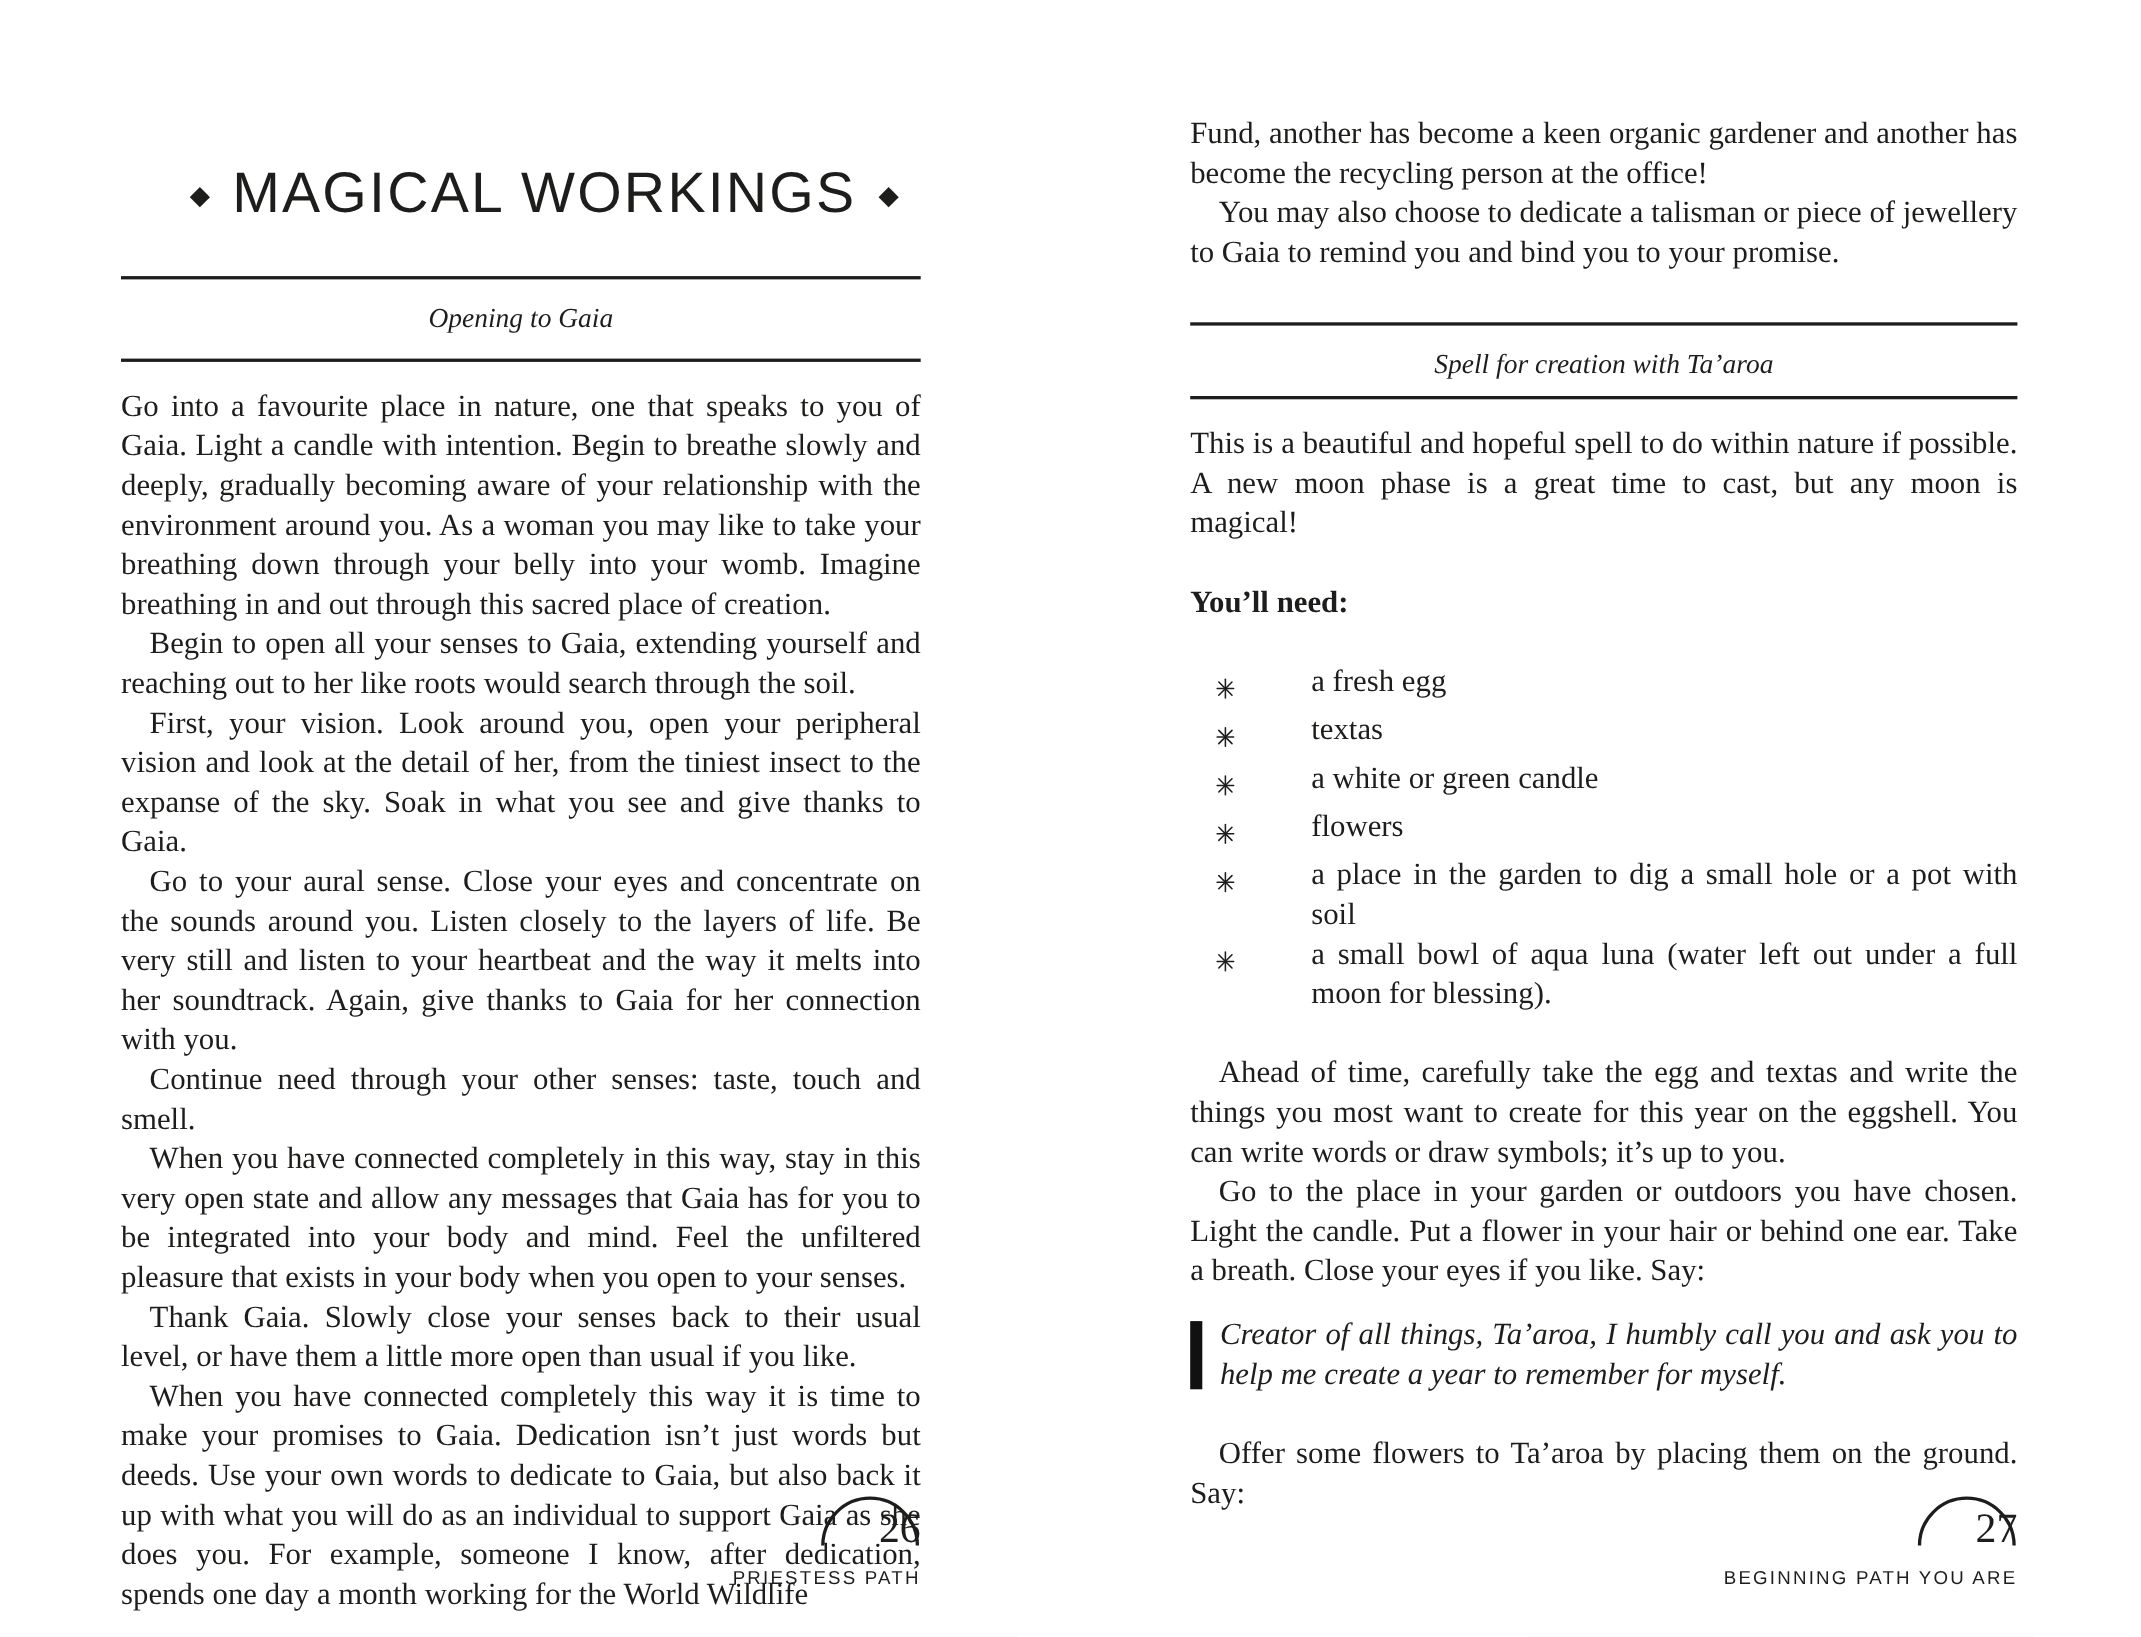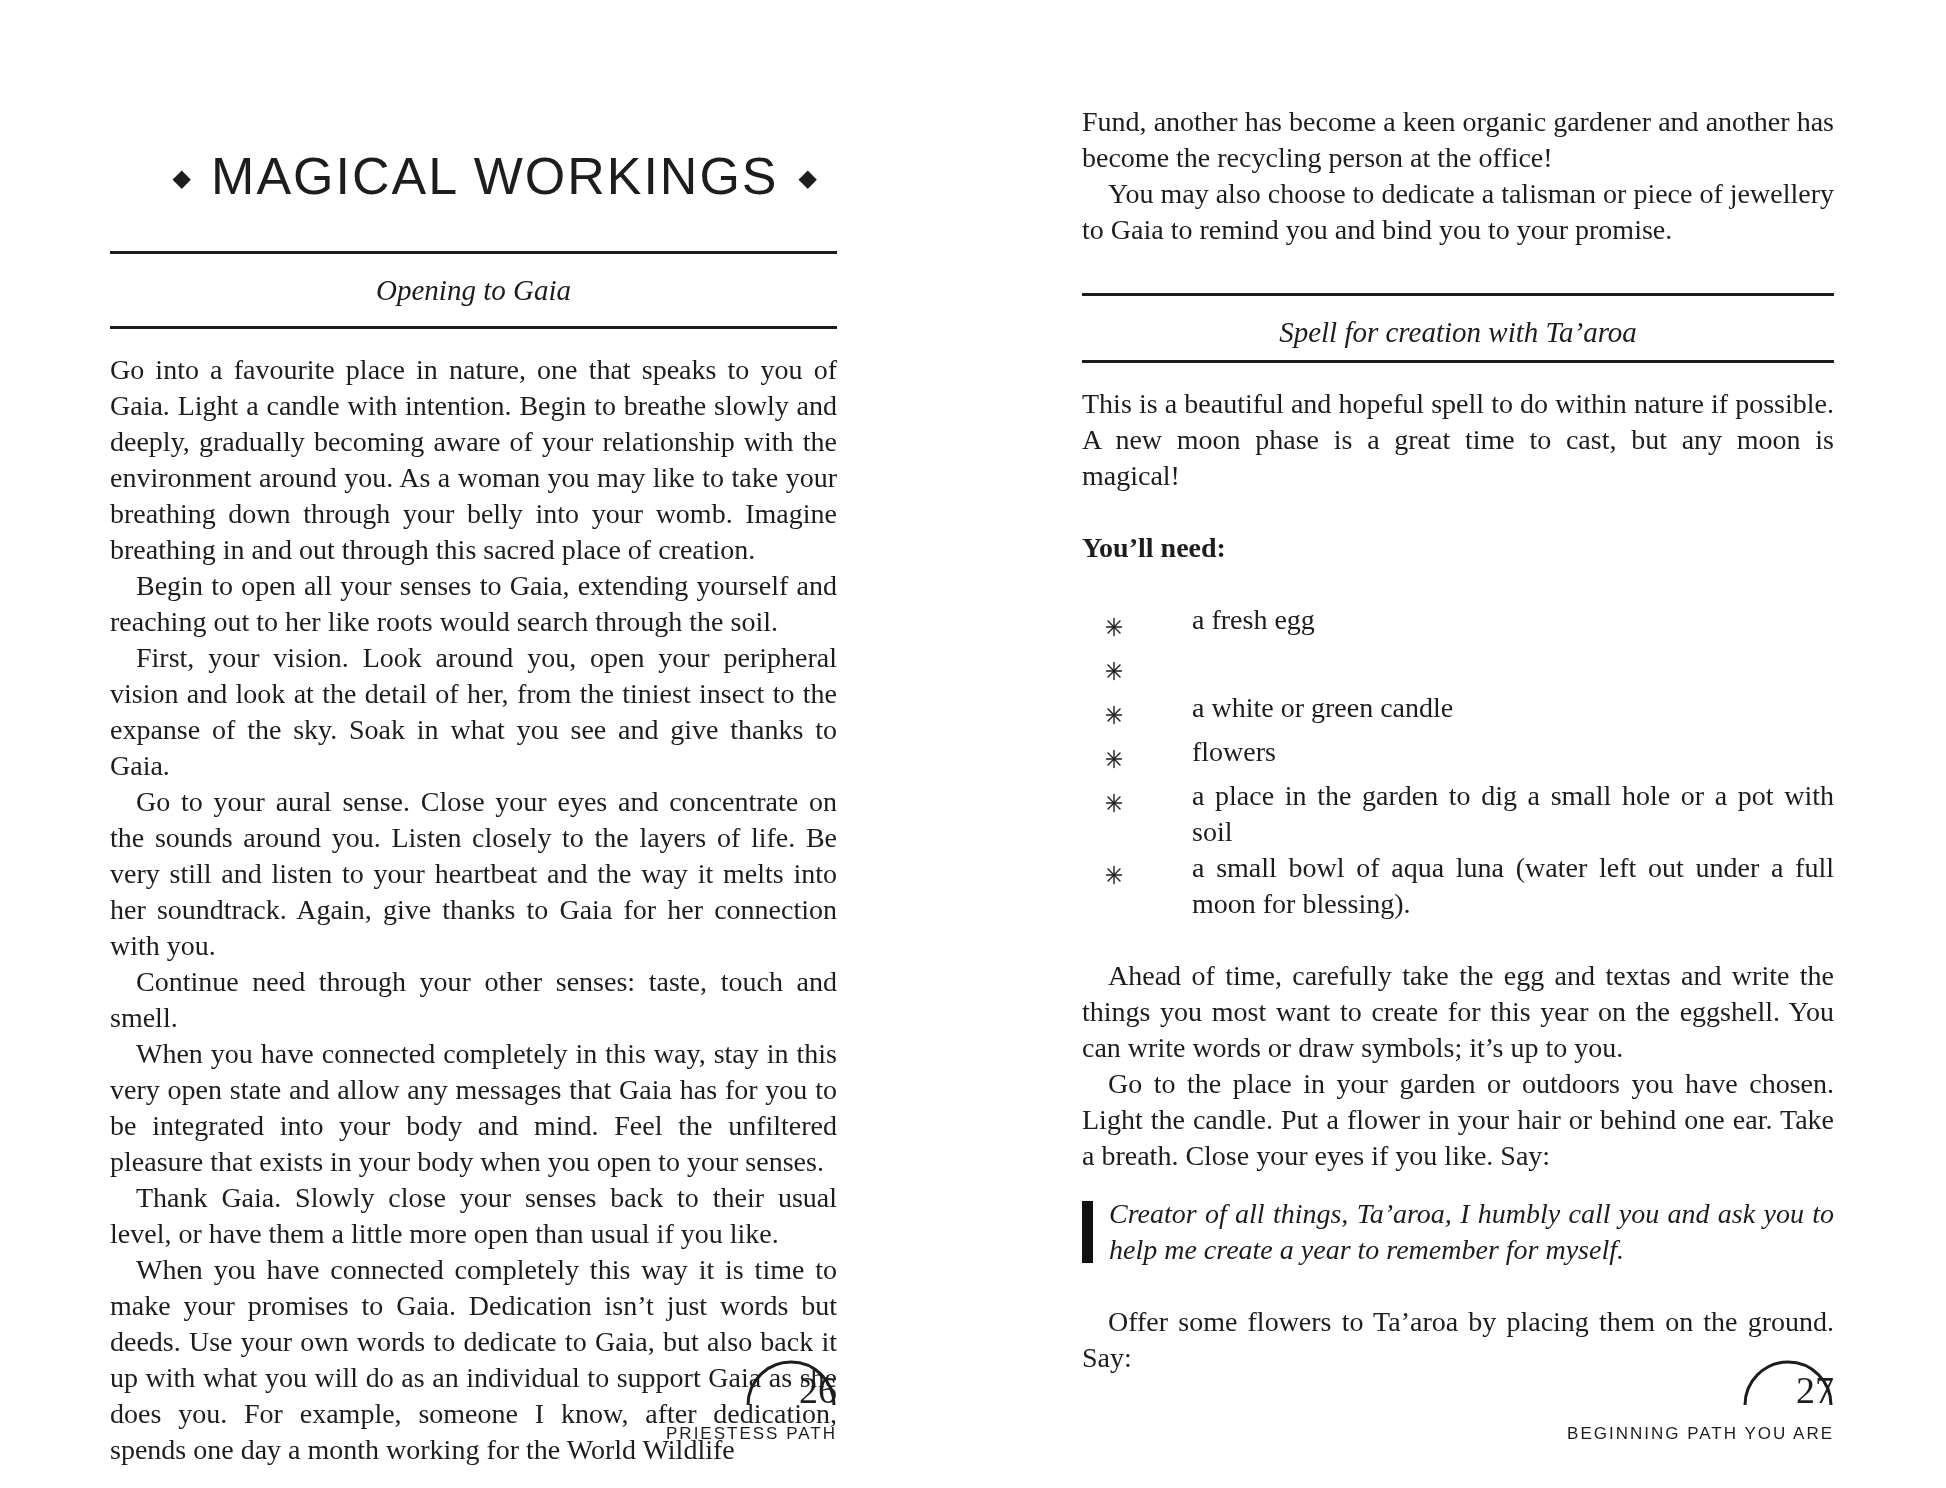--- a/index.html
+++ b/index.html
@@ -38,21 +38,21 @@
     border-top: 3px solid #1d1d1b;
     margin: 0;
   }
   .rule.r1 { margin-top: 46px; }
   .rule.r2 { margin-top: 16px; }
   .section-heading {
     margin: 16px 0 0 0;
     text-align: center;
     font-weight: normal;
     font-style: italic;
-    font-size: 29px;
+    font-size: 25px;
     line-height: 40px;
   }
   .body-text {
     margin-top: 23px;
     font-size: 28px;
     line-height: 36px;
     text-align: justify;
   }
   .body-text p { margin: 0; }
   .body-text p.indent { text-indent: 26px; }
@@ -187,20 +187,21 @@
         </li>
         <li>
           <span class="star"><svg width="20" height="20" viewBox="0 0 20 20">
                 <g stroke="#1d1d1b" stroke-width="1.4" stroke-linecap="round">
                   <line x1="10" y1="1.5" x2="10" y2="18.5"></line>
                   <line x1="4" y1="4" x2="16" y2="16"></line>
                   <line x1="16" y1="4" x2="4" y2="16"></line>
                   <line x1="2.5" y1="10" x2="17.5" y2="10"></line>
                 </g>
               </svg></span>
+          <span class="supply-text">textas</span>
         </li>
         <li>
           <span class="star"><svg width="20" height="20" viewBox="0 0 20 20">
                 <g stroke="#1d1d1b" stroke-width="1.4" stroke-linecap="round">
                   <line x1="10" y1="1.5" x2="10" y2="18.5"></line>
                   <line x1="4" y1="4" x2="16" y2="16"></line>
                   <line x1="16" y1="4" x2="4" y2="16"></line>
                   <line x1="2.5" y1="10" x2="17.5" y2="10"></line>
                 </g>
               </svg></span>

